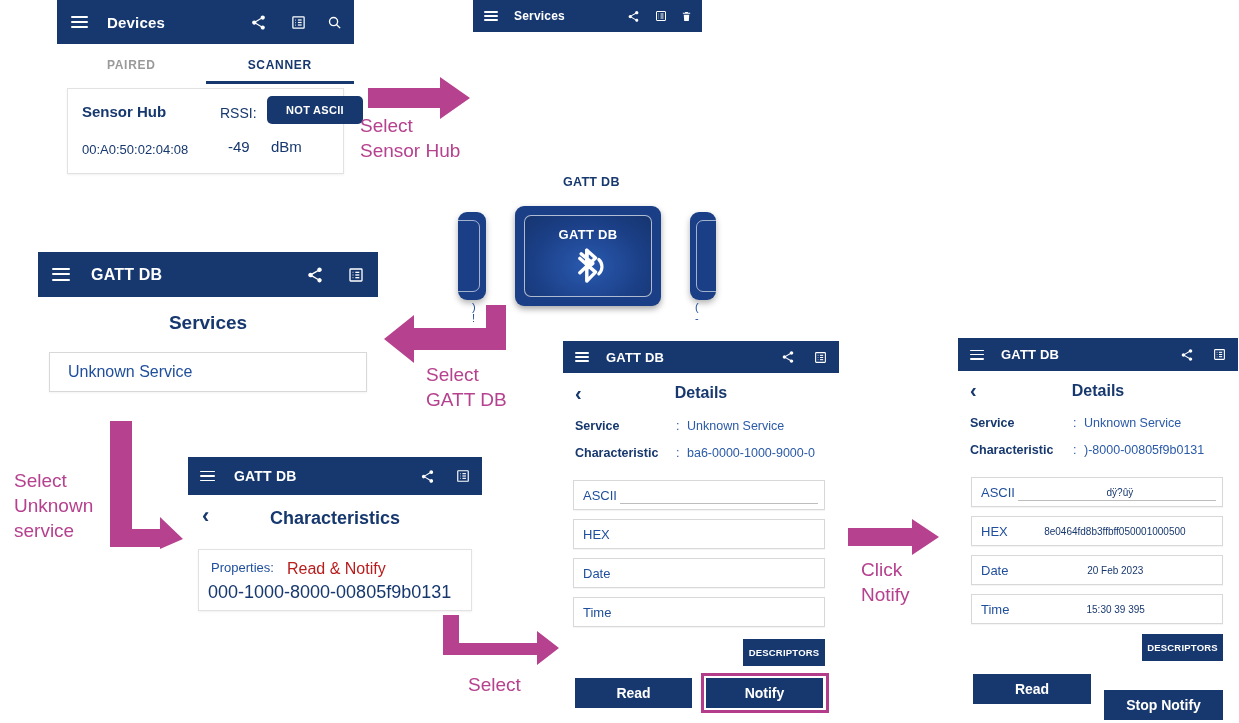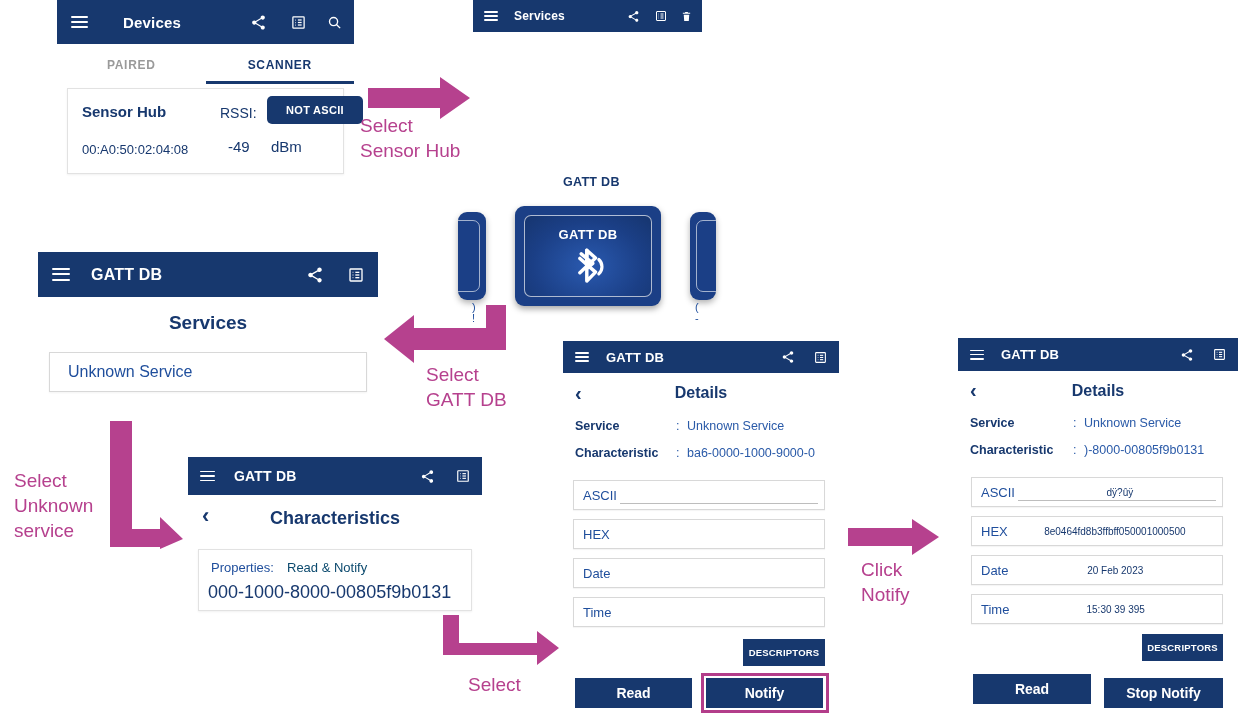--- a/index.html
+++ b/index.html
@@ -269,21 +269,21 @@
 <div class="stage">
 
   <div class="panel" style="left:57px; top:0px; width:297px; height:180px;">
 
     <div class="appbar" style="height:44px; padding:0 12px 0 14px;">
       <span class="ic ic-menu" style="width:17px;height:12px;">
         <i style="height:2px;margin-bottom:3px;"></i>
           <i style="height:2px;margin-bottom:3px;"></i>
           <i style="height:2px;"></i>
       </span>
-      <span class="title" style="font-size:15px; margin-left:35px;">Devices</span>
+      <span class="title" style="font-size:15px; margin-left:19px;">Devices</span>
       <span class="spacer"></span>
       <span class="acts">
         <svg class="ic" width="17" height="17" viewBox="0 0 24 24" fill="#fff">
             <path d="M18 16.08c-.76 0-1.44.3-1.96.77L8.91 12.7c.05-.23.09-.46.09-.7s-.04-.47-.09-.7l7.05-4.11c.54.5 1.25.81 2.04.81 1.66 0 3-1.34 3-3s-1.34-3-3-3-3 1.34-3 3c0 .24.04.47.09.7L8.04 9.81C7.5 9.31 6.79 9 6 9c-1.66 0-3 1.34-3 3s1.34 3 3 3c.79 0 1.5-.31 2.04-.81l7.12 4.16c-.05.21-.08.43-.08.65 0 1.61 1.31 2.92 2.92 2.92s2.92-1.31 2.92-2.92-1.31-2.92-2.92-2.92z"></path>
           </svg>
         <span style="display:inline-block;width:24px;"></span>
         <svg class="ic" width="15" height="15" viewBox="0 0 24 24" fill="none" stroke="#fff" stroke-width="2">
             <rect x="3" y="3" width="18" height="18" rx="1"></rect>
             <line x1="7" y1="8" x2="8" y2="8"></line>
             <line x1="11" y1="8" x2="17" y2="8"></line>
@@ -428,21 +428,21 @@
             <line x1="11" y1="12" x2="17" y2="12"></line>
             <line x1="7" y1="16" x2="8" y2="16"></line>
             <line x1="11" y1="16" x2="17" y2="16"></line>
           </svg>
       </span>
     </div>
     <div class="abs chev" style="left:14px; top:48px; font-size:22px;">‹</div>
     <div class="sec-title" style="font-size:18px; margin-top:13px;">Characteristics</div>
     <div class="card" style="position:absolute; left:10px; top:92px; width:274px; height:62px;">
       <div class="abs" style="left:12px; top:10px; font-size:13px; color:#1f4e9c;">Properties:</div>
-      <div class="abs" style="left:88px; top:10px; font-size:13px; color:#0c4a6e;">Read &amp; Notify</div>
+      <div class="abs" style="left:88px; top:10px; font-size:16px; color:#b91c1c;">Read &amp; Notify</div>
       <div class="abs" style="left:9px; top:32px; font-size:18px; color:#17386e;">000-1000-8000-00805f9b0131</div>
     </div>
   </div>
 
   <div class="panel" style="left:563px; top:341px; width:276px; height:382px;">
     <div class="appbar" style="height:32px; padding:0 12px 0 12px;">
       <span class="ic ic-menu" style="width:14px;height:10px;">
         <i style="height:1.7px;margin-bottom:2.5px;"></i>
           <i style="height:1.7px;margin-bottom:2.5px;"></i>
           <i style="height:1.7px;"></i>
@@ -553,21 +553,21 @@
       <span class="fv" style="font-size:10px;">20 Feb 2023</span>
     </div>
     <div class="field" style="position:absolute; left:13px; top:256px; width:252px; height:30px; padding-left:9px;">
       <span class="fl" style="font-size:13px;">Time</span>
       <span class="fv" style="font-size:10px;">15:30 39 395</span>
     </div>
 
     <div class="btn-desc" style="position:absolute; left:184px; top:296px; width:81px; height:27px;">DESCRIPTORS</div>
 
     <div class="btn-flat" style="position:absolute; left:15px; top:336px; width:118px; height:30px; font-size:14px;">Read</div>
-    <div class="btn-flat" style="position:absolute; left:146px; top:340px; width:119px; height:30px; font-size:14px;">Stop Notify</div>
+    <div class="btn-flat" style="position:absolute; left:146px; top:352px; width:119px; height:30px; font-size:14px;">Stop Notify</div>
   </div>
 
   <svg class="arrow" style="left:368px; top:76px;" width="104" height="44" viewBox="0 0 104 44">
     <path d="M0 12 L72 12 L72 1 L102 22 L72 43 L72 32 L0 32 Z" fill="#b6418e"></path>
   </svg>
   <div class="anno-text" style="left:360px; top:113px;">Select
 Sensor Hub</div>
 
   <svg class="arrow" style="left:382px; top:305px;" width="126" height="60" viewBox="0 0 126 60">
     <path d="M124 0 L124 45 L32 45 L32 58 L2 34 L32 10 L32 23 L104 23 L104 0 Z" fill="#b6418e"></path>

